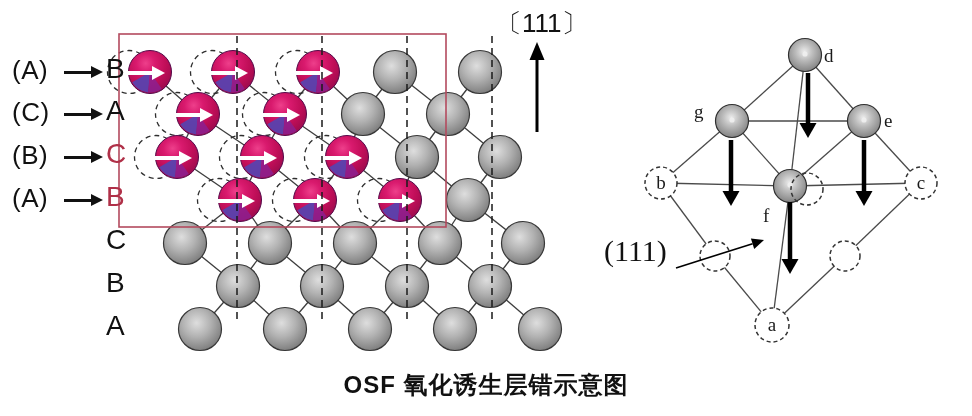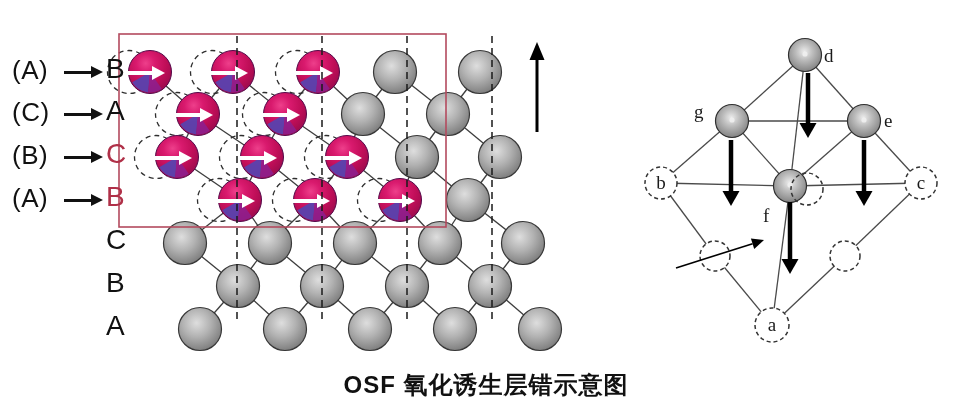--- a/index.html
+++ b/index.html
@@ -297,16 +297,18 @@
         <span class="letter" style="color: rgb(17, 17, 17);">C</span>
       </div>
       <div class="row-label" style="top: 269px;">
         <span class="letter" style="color: rgb(17, 17, 17);">B</span>
       </div>
       <div class="row-label" style="top: 312px;">
         <span class="letter" style="color: rgb(17, 17, 17);">A</span>
       </div>
     </div>
 
-
+  <div class="dir-label">〔111〕</div>
+
+  <div class="plane-label-1">(111)</div>
 
   <div class="caption">OSF 氧化诱生层错示意图</div>
 </div>
 
 </body></html>

